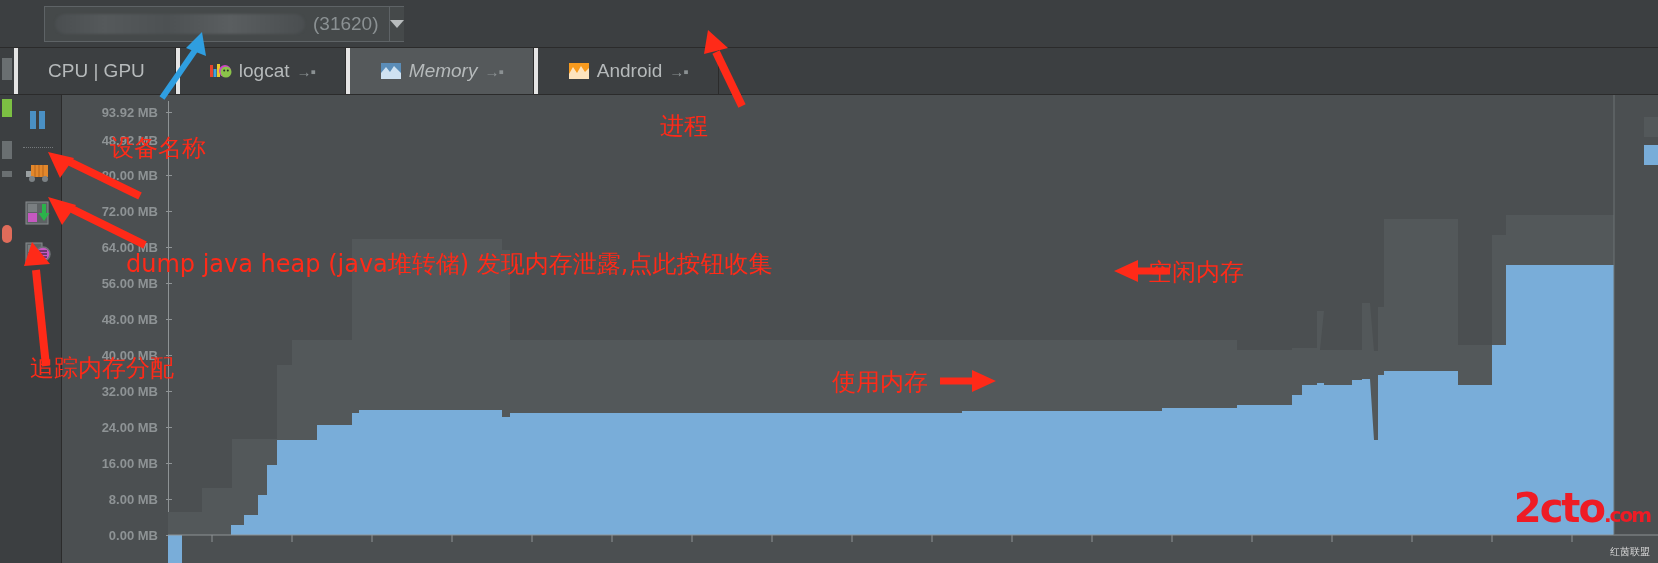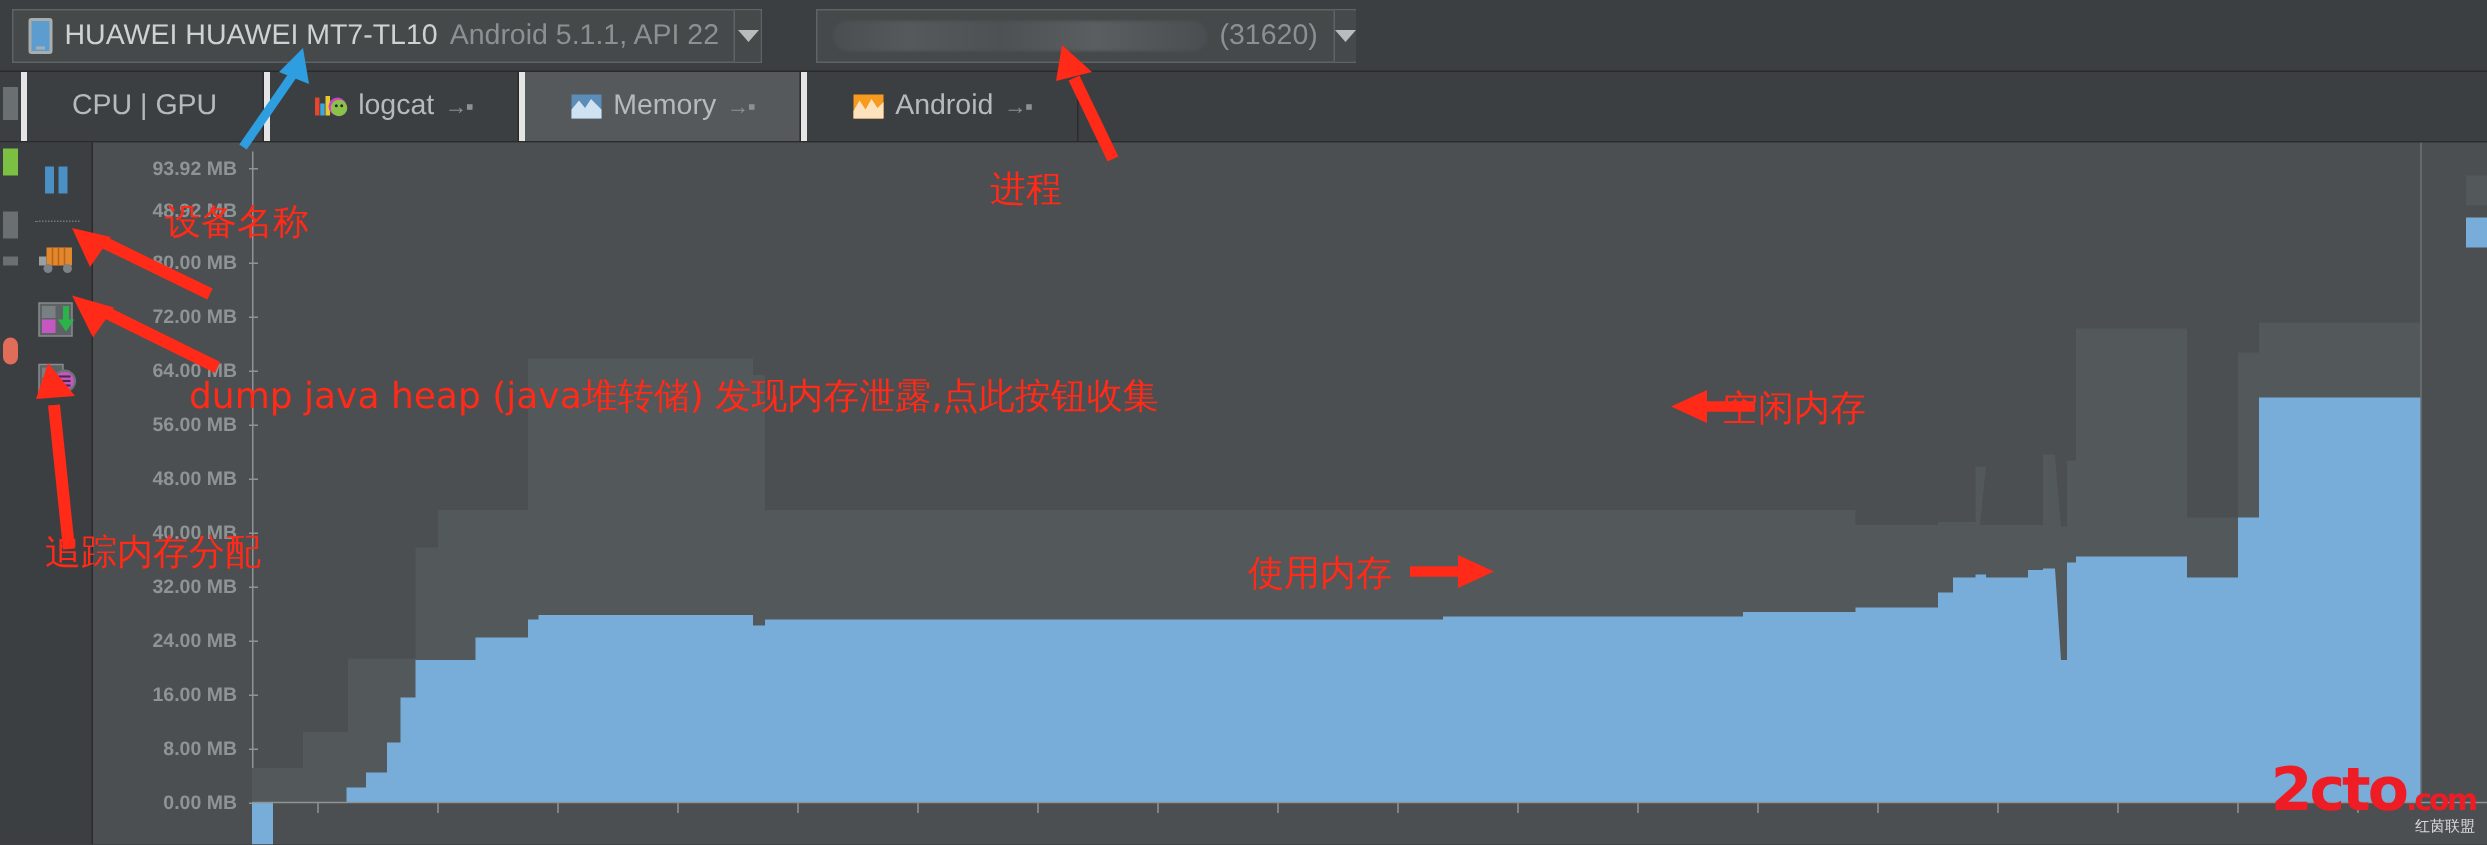--- a/index.html
+++ b/index.html
@@ -47,21 +47,21 @@
     background: #3c3f41; display: flex; align-items: stretch;
     border-bottom: 1px solid #2b2b2b;
   }
   .gutter-chip { width: 14px; background: #3c3f41; position: relative; }
   .gutter-chip::after { content:""; position:absolute; left:2px; top:10px; width:10px; height:22px; background:#6a6f71; }
   .tab {
     display: flex; align-items: center; gap: 7px; padding: 0 30px;
     border-right: 1px solid #2b2b2b; border-left: 4px solid #e5e5e5;
     color: #b6babb; font-size: 19px; white-space: nowrap; cursor: default; justify-content: center;
   }
-  .tab.selected { background: #55595b; }
+  .tab.selected { background: #55595b; font-style: italic; }
   .tab .lbl { color: #b6babb; }
   .tab .detach { color: #8b9193; font-size: 15px; letter-spacing: -1px; }
   .tab-ico { width: 22px; height: 20px; flex: 0 0 auto; }
 
   
   .sidebar {
     position: absolute; left: 14px; top: 95px; width: 48px; height: 468px;
     background: #3c3f41; border-right: 1px solid #2b2b2b;
     display: flex; flex-direction: column; align-items: center; padding-top: 8px;
   }
@@ -84,39 +84,29 @@
   .legend { position: absolute; right: 0; top: 22px; width: 14px; }
   .legend .sw { width: 14px; height: 20px; margin-bottom: 8px; }
 
   
   .ann { position: absolute; color: #ff2a18; font-size: 21px; white-space: nowrap; font-family: "DejaVu Sans", "Liberation Sans", sans-serif; }
   .ann.big { font-size: 24px; }
   svg.arrow { position: absolute; overflow: visible; pointer-events: none; }
 
   .watermark { position: absolute; right: 8px; bottom: 6px; text-align: right; line-height: 1; }
   .wm-main { font-family: "DejaVu Sans", sans-serif; font-weight: bold; font-size: 40px; color: #ee1c25; letter-spacing: -2px; }
-  .wm-sub { font-size: 10px; color: #d8d8d8; }
+  .wm-sub { font-size: 10px; color: #d8d8d8; margin-top: 19px; }
 </style>
 </head>
 <body>
 
 <div class="app">
 
   <div class="topbar">
 
-    <div class="combo device-combo">
-      <div class="body">
-        <span class="phone-icon"></span>
-        <span class="dev-name">HUAWEI HUAWEI MT7-TL10</span>
-        <span class="dev-api">Android 5.1.1, API 22</span>
-      </div>
-      <div class="arrowbox">
-        <span class="caret"></span>
-      </div>
-    </div>
 
     <div class="combo process-combo">
       <div class="body">
         <span class="redact"></span>
         <span class="proc-pid">(31620)</span>
       </div>
       <div class="arrowbox">
         <span class="caret"></span>
       </div>
     </div>

